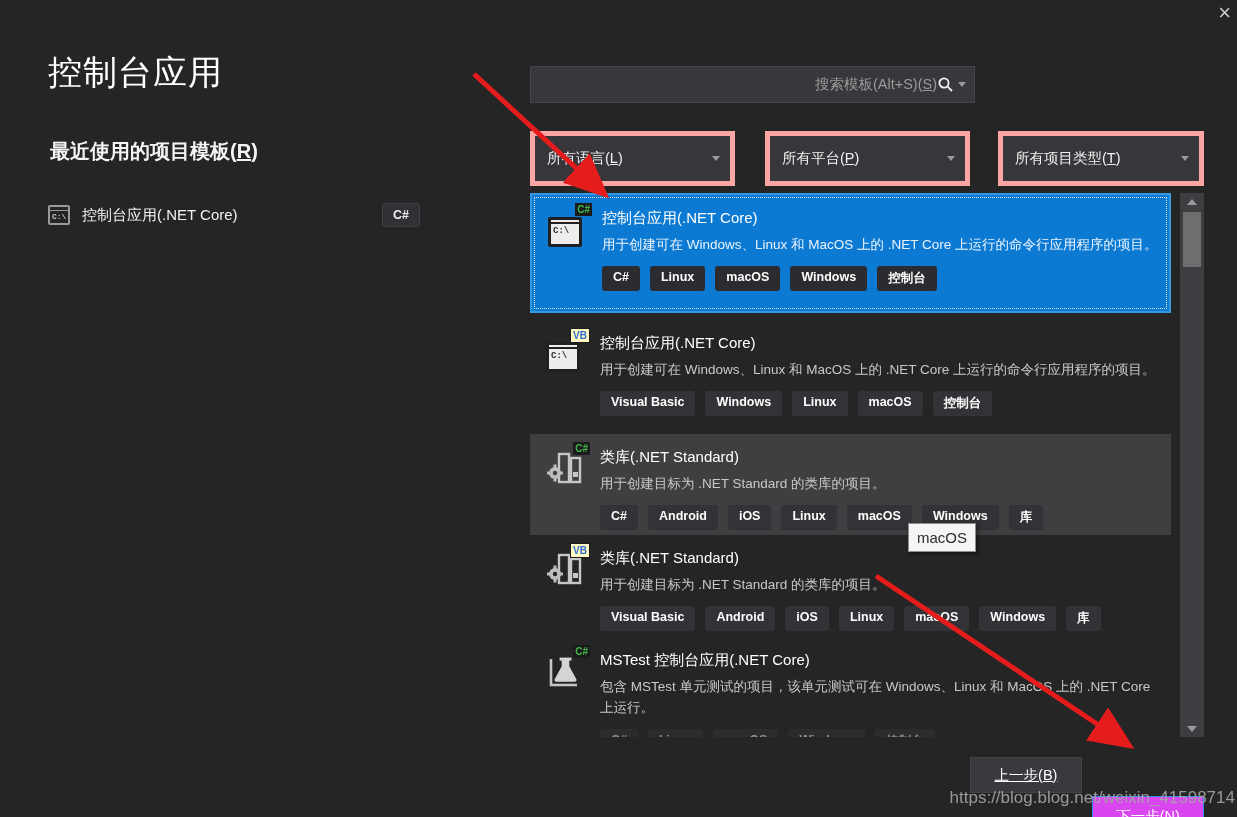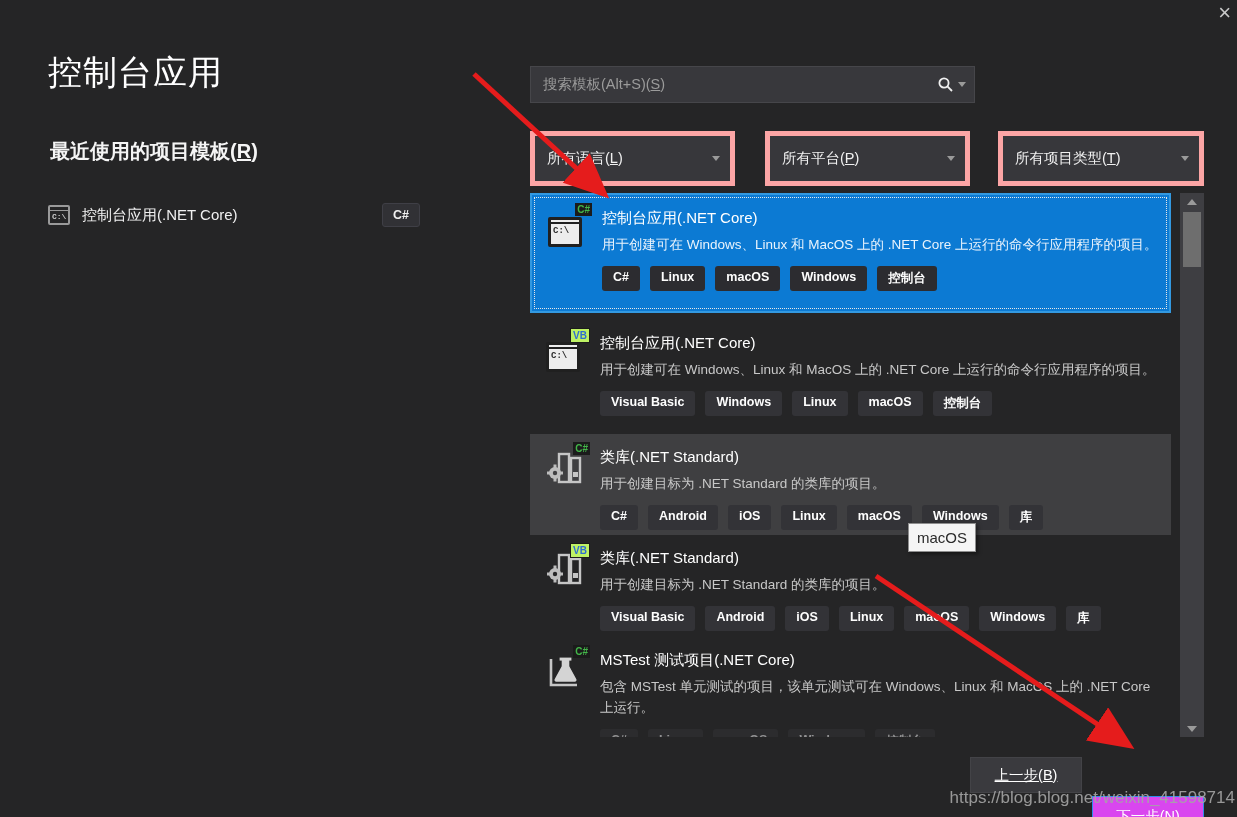--- a/index.html
+++ b/index.html
@@ -20,21 +20,21 @@
   .recent-heading { position:absolute; left:50px; top:138px; font-size:20px; font-weight:700; color:#f5f5f5; }
   .recent-item { position:absolute; left:48px; top:198px; width:372px; height:34px; display:flex; align-items:center; cursor:pointer; }
   .recent-ico { width:22px; height:20px; border:2px solid #9a9a9a; border-radius:2px; position:relative; margin-right:12px; flex:none; }
   .recent-ico::before { content:""; position:absolute; left:0; right:0; top:3px; border-top:1px solid #9a9a9a; }
   .recent-ico span { position:absolute; left:2px; top:5px; font-size:8px; font-weight:bold; color:#cfcfcf; font-family:"Liberation Mono","DejaVu Sans Mono",monospace; }
   .recent-label { font-size:15px; color:#f0f0f0; flex:1; }
   .recent-badge { background:#313135; border:1px solid #3f3f46; border-radius:3px; color:#f0f0f0; font-size:12.5px; font-weight:bold; padding:4px 10px; }
 
   
   .search-box { position:absolute; left:530px; top:66px; width:445px; height:37px; background:#38383c; border:1px solid #46464a; display:flex; align-items:center; padding:0 8px 0 12px; cursor:text; }
-  .search-placeholder { flex:1; font-size:14.5px; color:#9b9b9b; }
+  .search-placeholder { flex:1; font-size:14.5px; color:#9b9b9b;text-align:right; }
   .search-btn { display:flex; align-items:center; gap:4px; cursor:pointer; }
   .caret-down { width:0; height:0; border-left:4px solid transparent; border-right:4px solid transparent; border-top:5px solid #9a9a9a; }
 
   
   .dropdown { position:absolute; top:131px; height:55px; background:#37373b; border:5px solid #fca5a5; display:flex; align-items:center; justify-content:space-between; padding:0 10px 0 12px; font-size:14.5px; color:#f0f0f0; cursor:pointer; }
   .dd-lang { left:530px; width:205px; }
   .dd-plat { left:765px; width:205px; }
   .dd-type { left:998px; width:206px; }
 
   
@@ -54,21 +54,21 @@
   .tag { background:#333337; border-radius:3px; color:#fdfdfd; font-size:12.5px; font-weight:bold; padding:4px 11px; white-space:nowrap; }
   .row-0 .tag { background:#2c2c30; }
   .row-4 .tag-row { opacity:.5; }
 
   
   .console-win { width:34px; height:30px; background:#ededed; border:3px solid #202020; border-radius:2px; position:absolute; left:0; bottom:2px; }
   .console-win::before { content:""; position:absolute; left:-1px; right:-1px; top:2px; border-top:2px solid #202020; }
   .console-win .cprompt { position:absolute; left:2px; top:6px; font-size:9px; font-weight:bold; color:#2a2a2a; font-family:"Liberation Mono","DejaVu Sans Mono",monospace; }
   .lang-chip { position:absolute; top:-6px; right:-4px; font-size:10px; font-weight:bold; padding:0 2px; line-height:13px; z-index:2; }
   .chip-cs { background:#1b1b1b; color:#43b649; }
-  .chip-vb { background:#bef264; color:#2f6fd0; border:1px solid #1b1b1b; }
+  .chip-vb { background:#fef9c3; color:#2f6fd0; border:1px solid #1b1b1b; }
 
   
   .tooltip { position:absolute; left:908px; top:523px; width:68px; height:29px; background:#f5f5f5; border:1px solid #8e8e8e; color:#2b2b2b; font-size:15px; display:flex; align-items:center; justify-content:center; box-shadow:2px 2px 4px rgba(0,0,0,.45); z-index:5; }
 
   
   .scrollbar { position:absolute; left:1180px; top:193px; width:24px; height:544px; background:#3e3e42; }
   .sb-arrow { position:absolute; left:0; width:24px; height:17px; display:flex; align-items:center; justify-content:center; cursor:pointer; }
   .sb-up { top:0; } .sb-down { bottom:0; }
   .tri-up { width:0; height:0; border-left:5px solid transparent; border-right:5px solid transparent; border-bottom:6px solid #9a9a9a; }
   .tri-down { width:0; height:0; border-left:5px solid transparent; border-right:5px solid transparent; border-top:6px solid #9a9a9a; }
@@ -230,21 +230,21 @@
   <div class="tpl-row row-4">
     <div class="tpl-icon">
       <svg width="40" height="40" viewBox="0 0 40 40">
         <path d="M5 8 v26 h26" fill="none" stroke="#c6c6c6" stroke-width="2.6"></path>
         <path d="M15 8 h9 v7 l7 13 a2.4 2.4 0 0 1 -2.2 3.4 h-18.6 a2.4 2.4 0 0 1 -2.2 -3.4 l7 -13 z" fill="#d4d4d4" stroke="#252526" stroke-width="1.4"></path>
         <rect x="13.6" y="6.6" width="11.8" height="3" fill="#d4d4d4"></rect>
       </svg>
       <span class="lang-chip chip-cs">C#</span>
     </div>
     <div class="tpl-body">
-      <div class="tpl-title">MSTest 测试项目(.NET Core)</div>
+      <div class="tpl-title">MSTest 控制台应用(.NET Core)</div>
       <div class="tpl-desc">包含 MSTest 单元测试的项目，该单元测试可在 Windows、Linux 和 MacOS 上的 .NET Core 上运行。</div>
       <div class="tag-row">
         <span class="tag">C#</span>
         <span class="tag">Linux</span>
         <span class="tag">macOS</span>
         <span class="tag">Windows</span>
         <span class="tag">控制台</span>
       </div>
     </div>
   </div>

